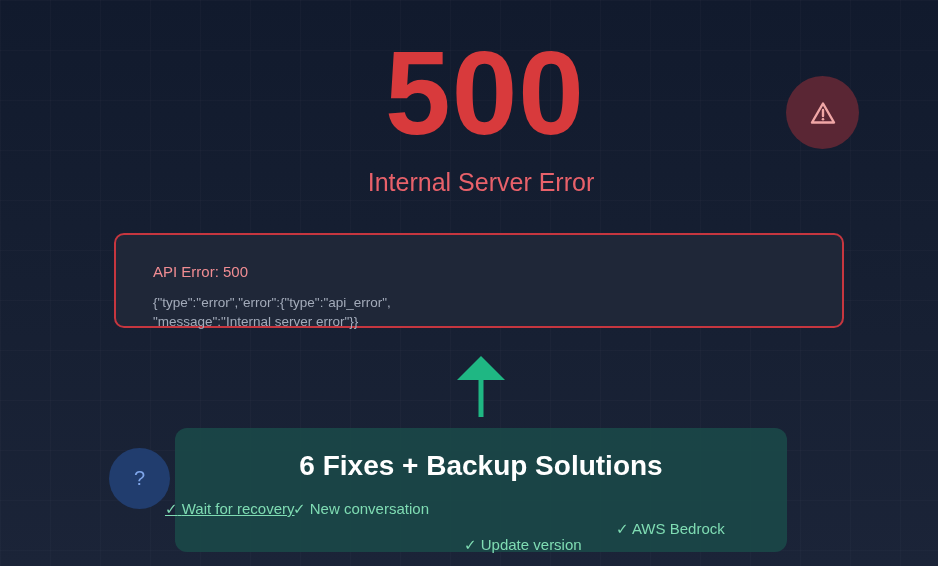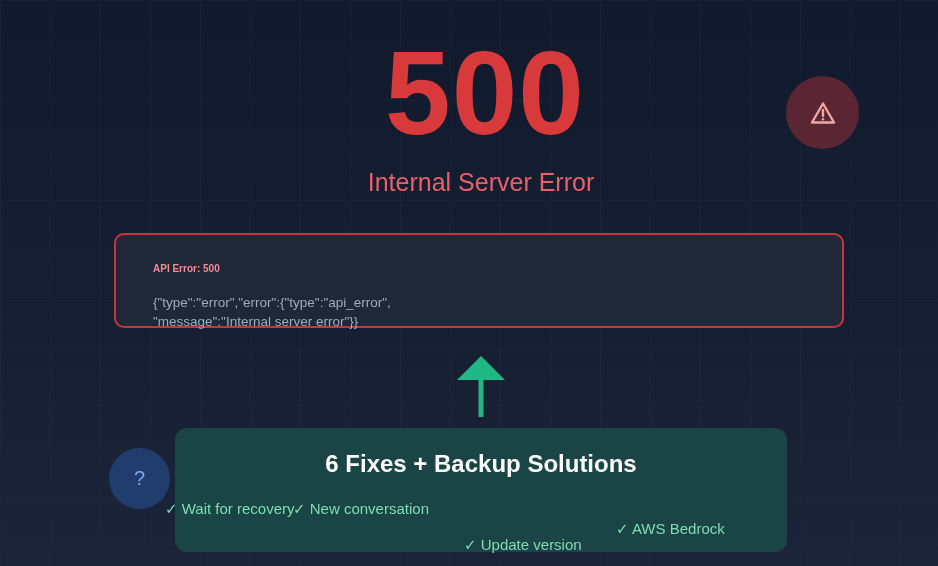--- a/index.html
+++ b/index.html
@@ -61,23 +61,22 @@
       height: 95px;
       border: 2px solid #c6363f;
       border-radius: 10px;
       background: #1f2738;
       box-sizing: border-box;
     }
     .error-title {
       position: absolute;
       left: 37px;
       top: 28px;
-      font-size: 10px;
+      font-size: 15px;
       color: #f18d93;
-      font-weight: bold;
     }
     .error-body {
       position: absolute;
       left: 37px;
       top: 58px;
       font-size: 13.5px;
       line-height: 19px;
       color: #a3abba;
       white-space: pre;
     }
@@ -113,21 +112,21 @@
       background: rgba(26, 72, 72, 0.92);
       box-sizing: border-box;
       z-index: 2;
     }
     .fixes-title {
       position: absolute;
       left: 0;
       width: 612px;
       top: 22px;
       text-align: center;
-      font-size: 24px;
+      font-size: 28px;
       font-weight: bold;
       color: #ffffff;
     }
     .fixes-list {
       position: absolute;
       top: 72px;
       left: -10px;
       width: 640px;
       font-size: 15px;
       color: #7fdcb3;
@@ -160,21 +159,21 @@
   <rect x="22.5" y="22" width="5" height="39" fill="#1fb783"></rect>
 </svg>
 
 <div class="help-badge">
   <span>?</span>
 </div>
 
 <div class="fixes-card">
   <div class="fixes-title">6 Fixes + Backup Solutions</div>
   <div class="fixes-list">
-    <span class="fix-item" style="left:0px;">
+    <span class="fix-item" style="left:0px;text-decoration:underline;">
       <span>✓</span>
       <span>Wait for recovery</span>
     </span>
     <span class="fix-item" style="left:128px;">
       <span>✓</span>
       <span>New conversation</span>
     </span>
     <span class="fix-item" style="left:299px;margin-top:36px;">
       <span>✓</span>
       <span>Update version</span>

